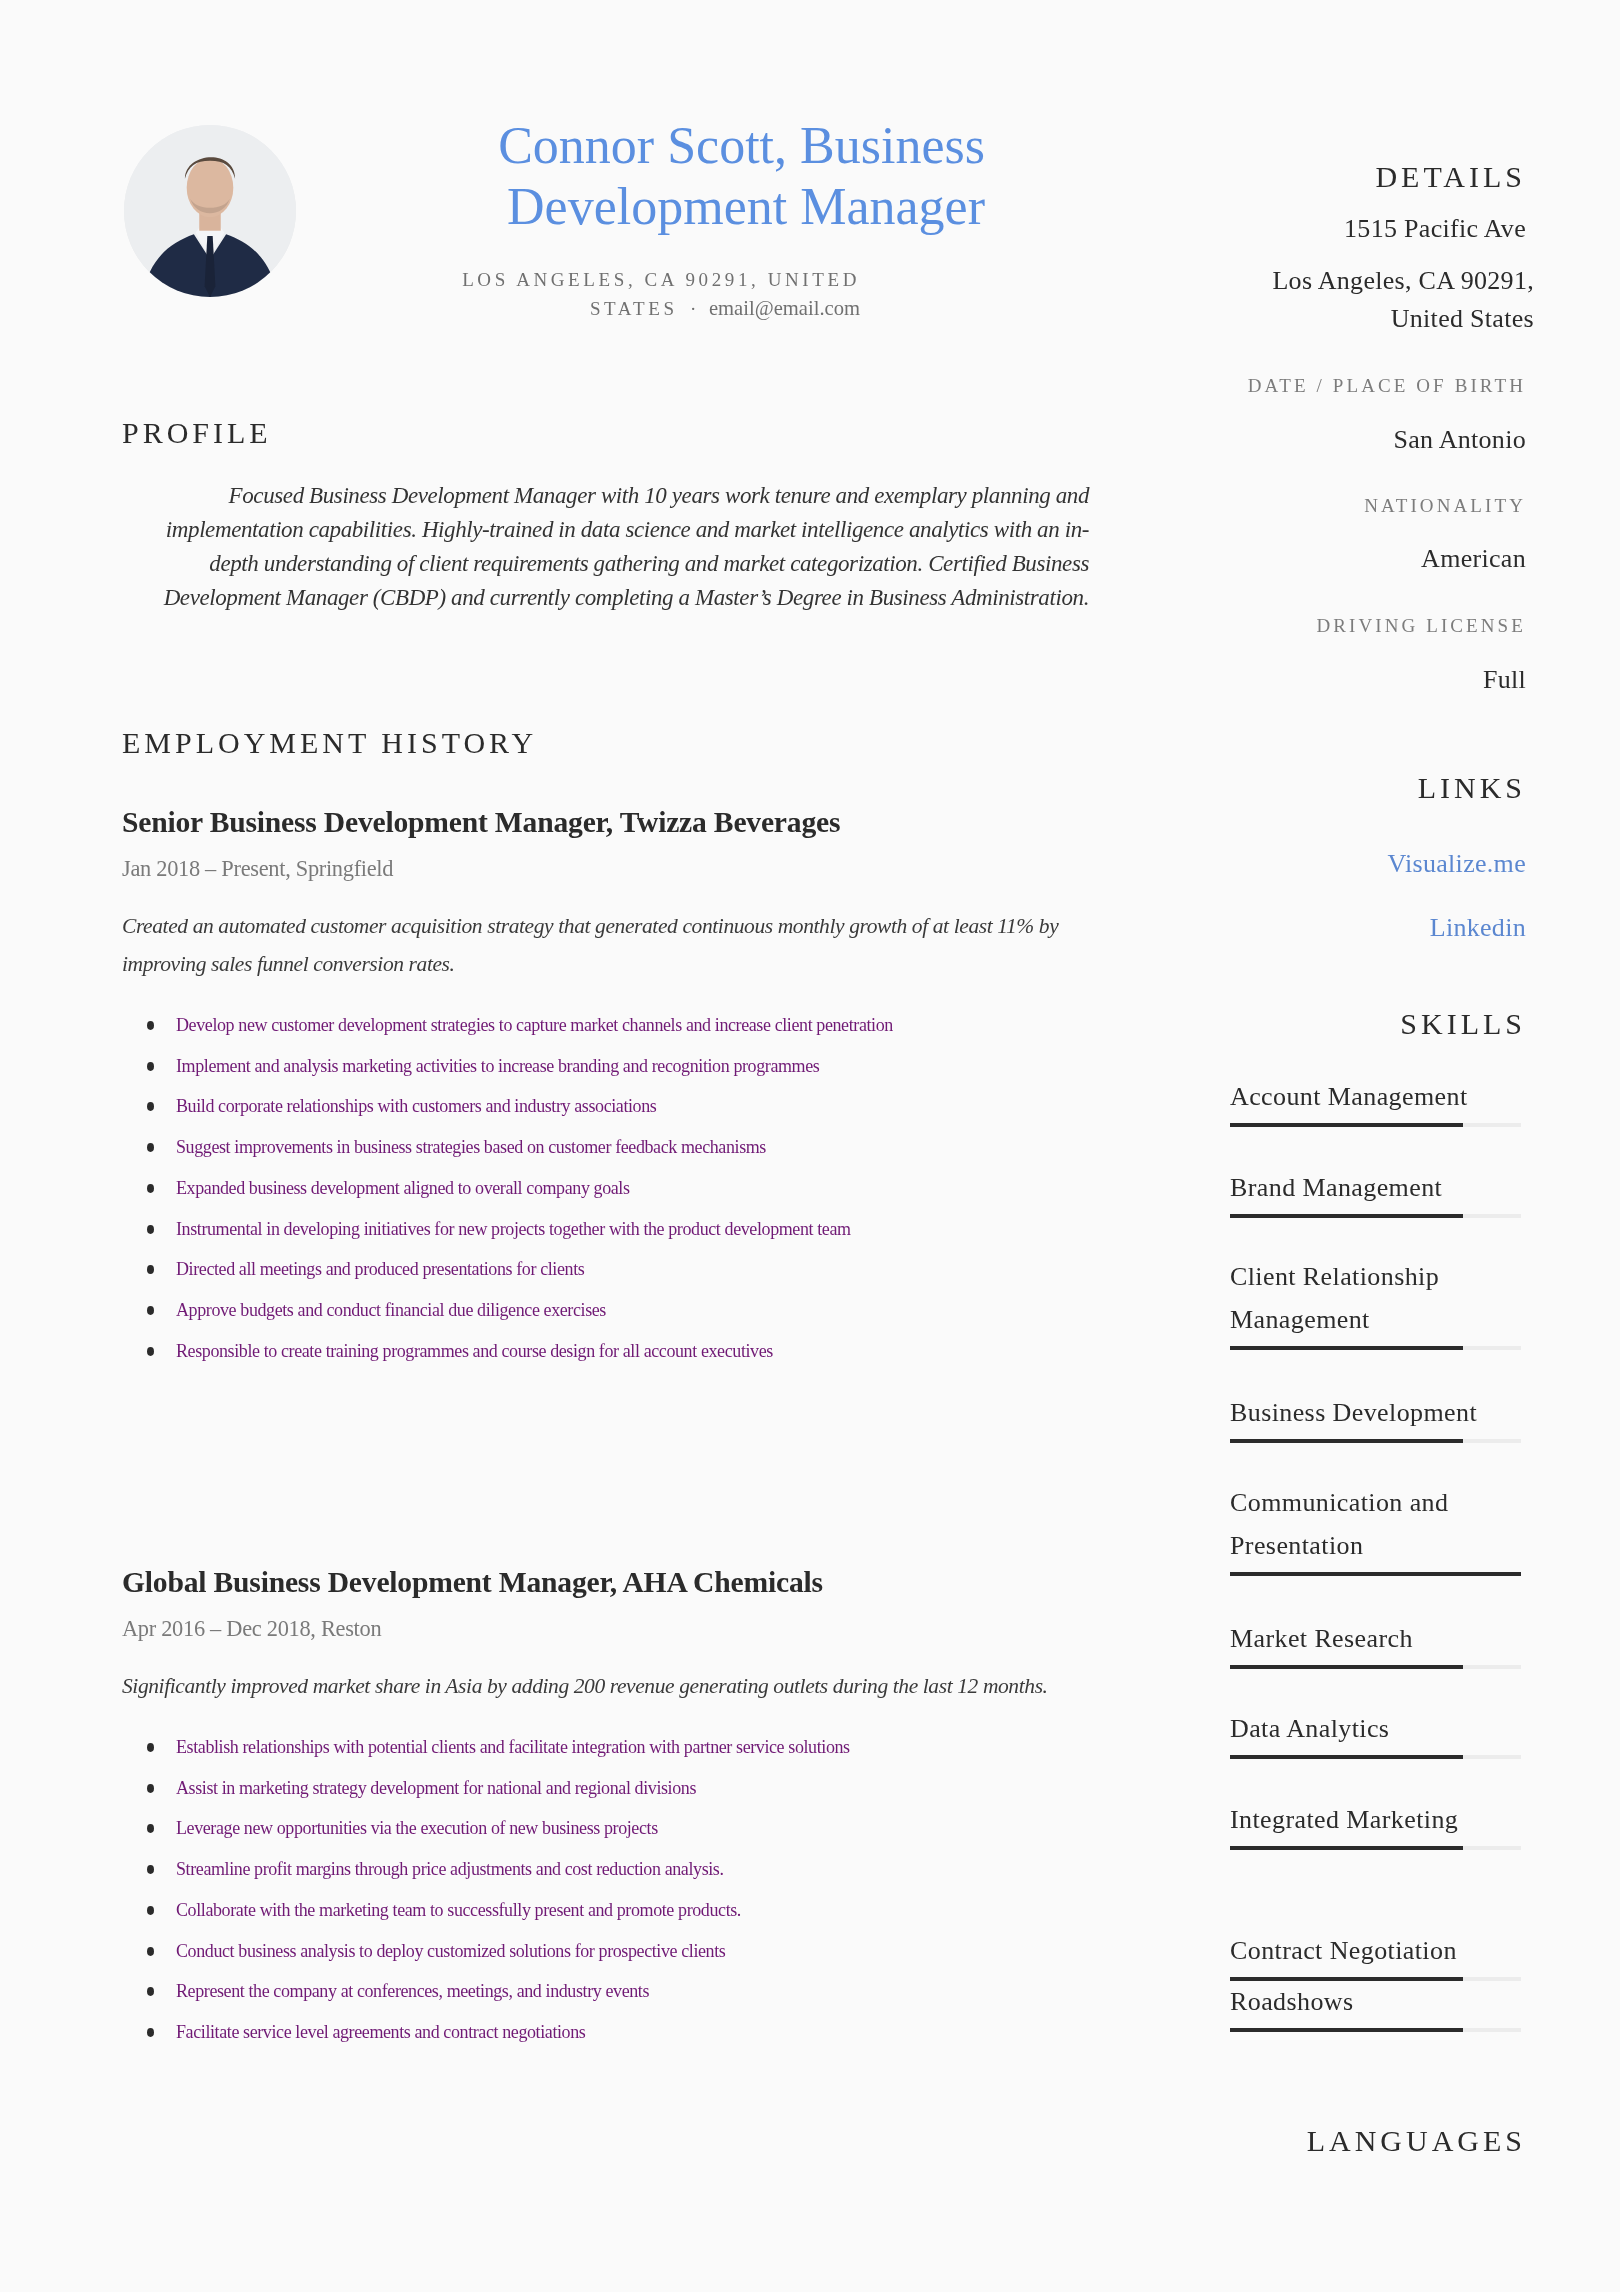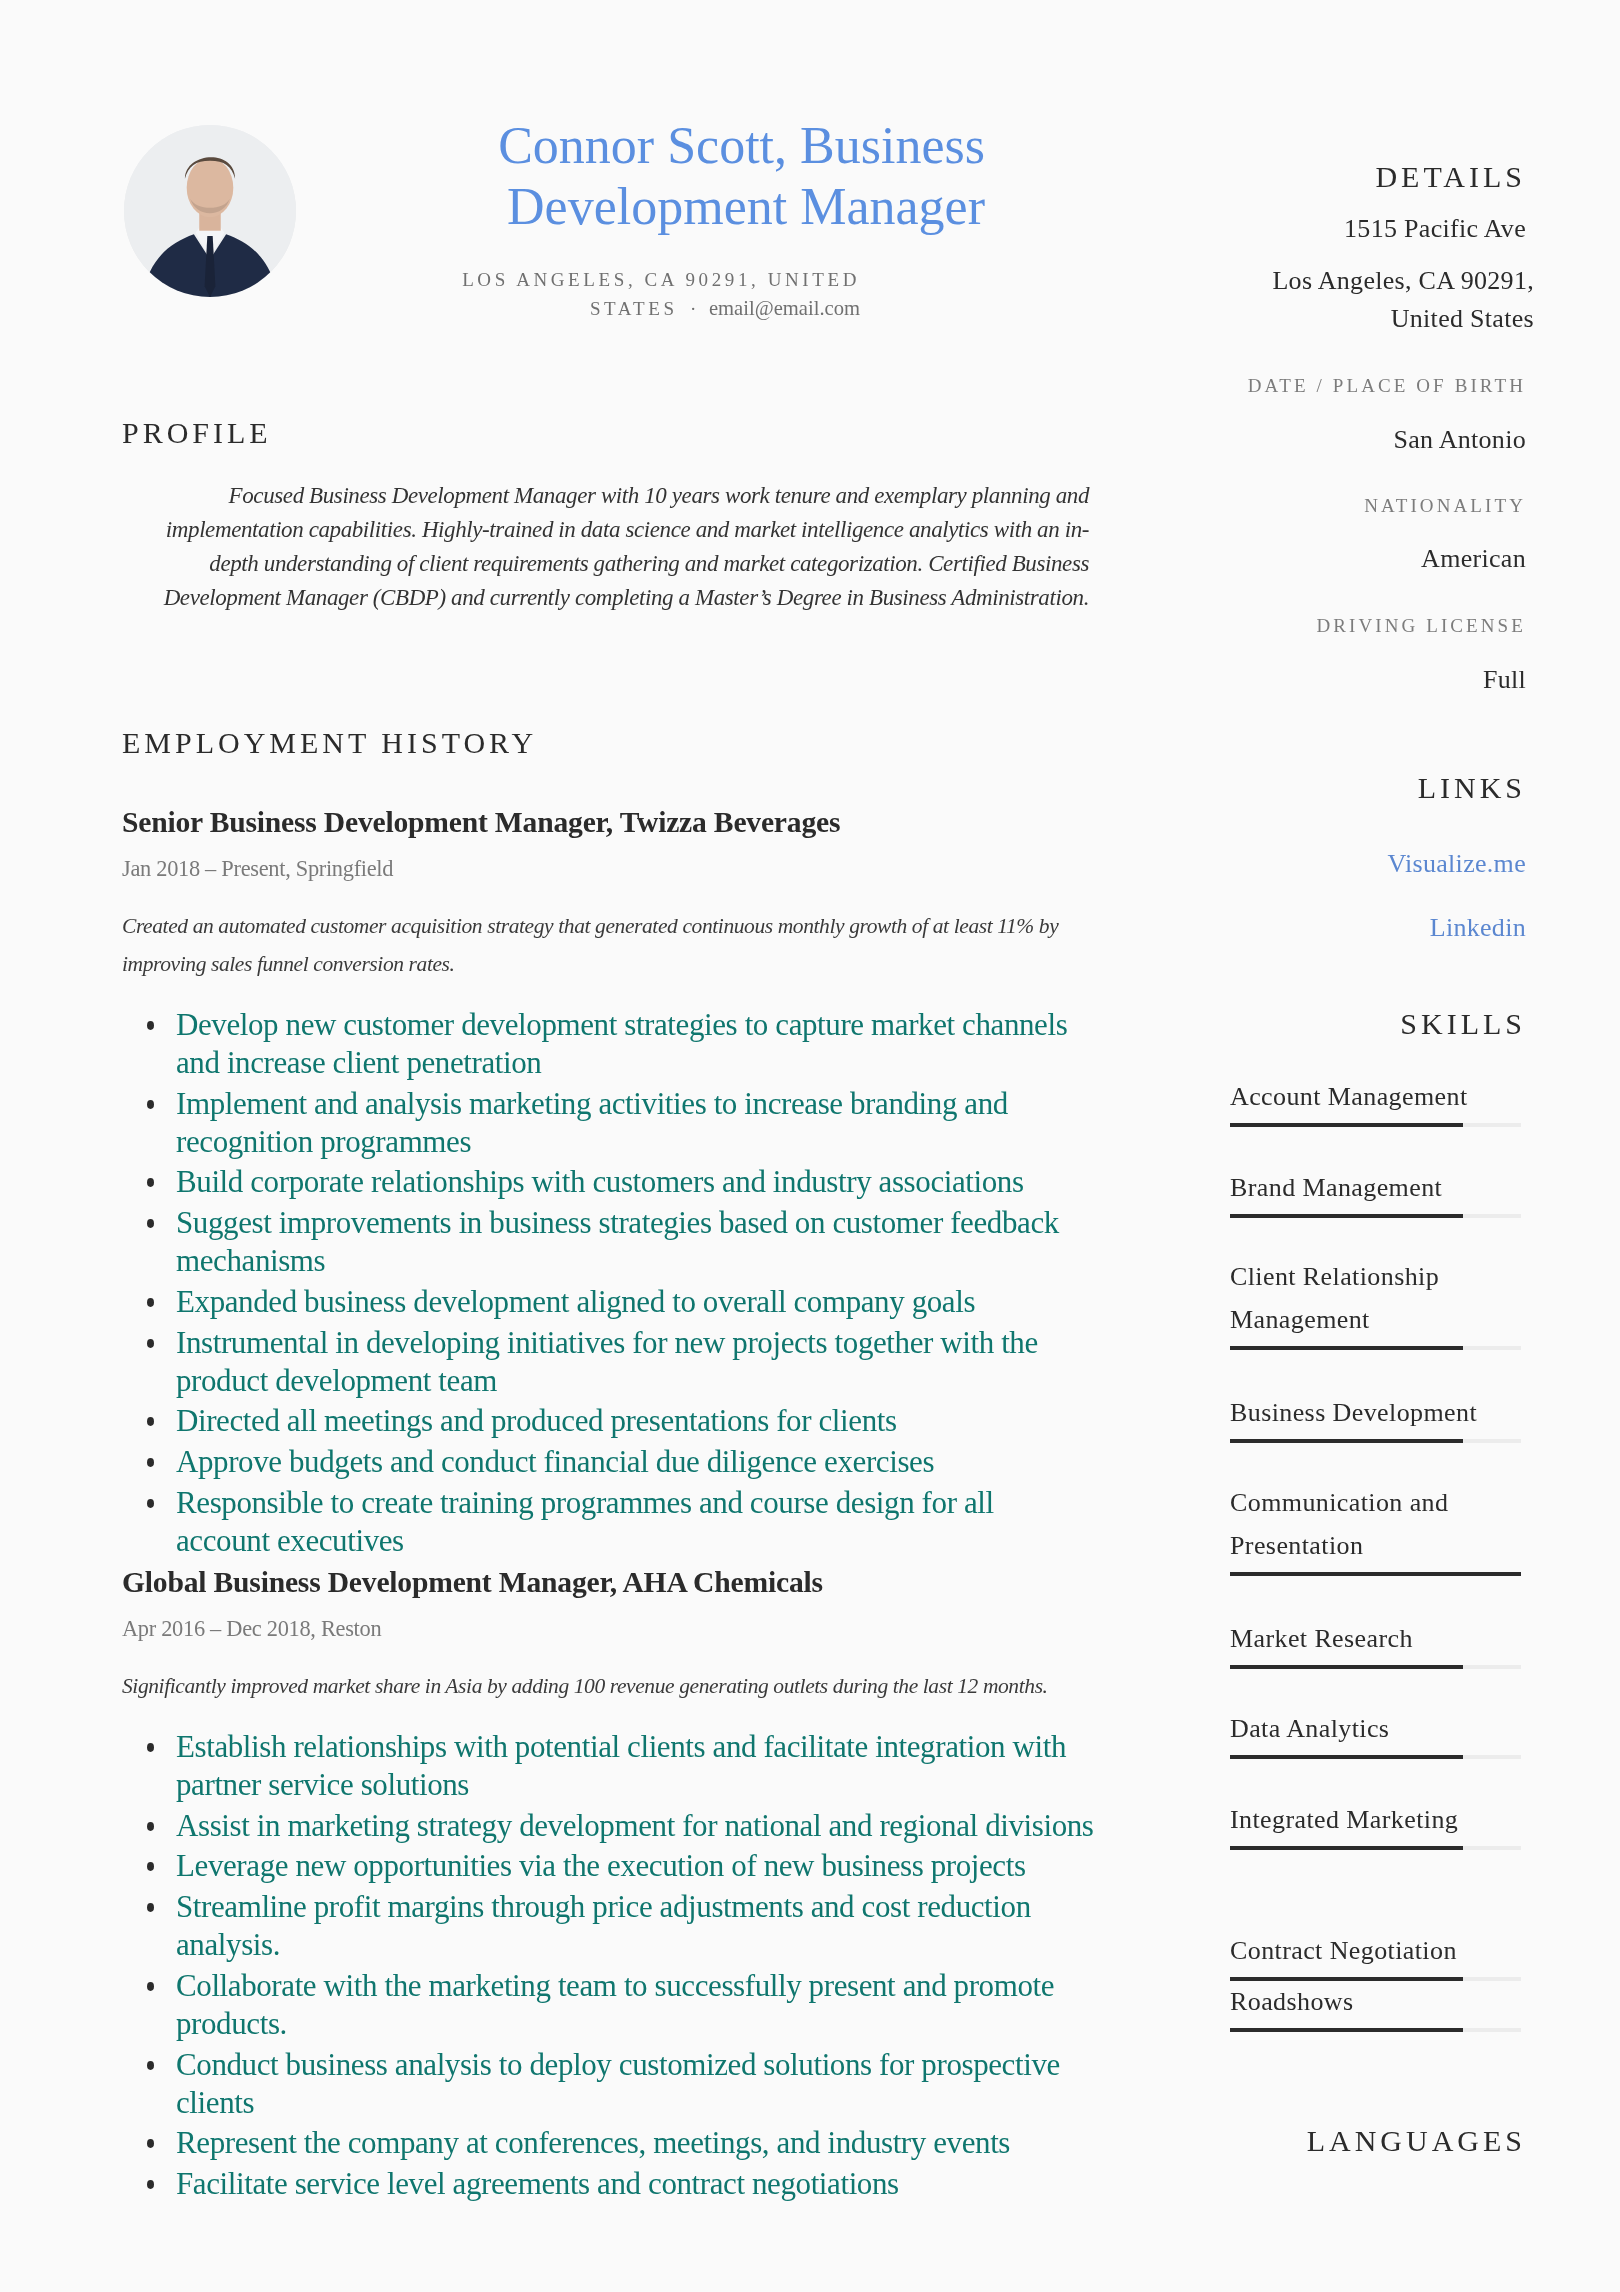--- a/index.html
+++ b/index.html
@@ -58,21 +58,21 @@
   }
   .job-summary {
     font-style: italic; font-size: 21.5px; line-height: 38px; color: #3a3a3a;
     margin-top: 19.7px; letter-spacing: -0.4px;
   }
   .job-bullets {
     list-style: none; margin: 23px 0 0 0; padding: 0;
   }
   .job-bullets li {
     position: relative; padding-left: 54px;
-    font-size: 31px; line-height: 38px; color: #0f766e; margin-bottom: 2.7px;
+    font-size: 18px; line-height: 38px; color: #701a75; margin-bottom: 2.7px;
     letter-spacing: -0.4px;
   }
   .job-bullets li .bullet {
     position: absolute; left: 25px; top: 15px;
     width: 7.2px; height: 9px; border-radius: 50%; background: #2b2b2b;
   }
 
   
   .right { left: 1230px; width: 296px; }
   .details-title { top: 160px; }
@@ -148,21 +148,21 @@
     <li><span class="bullet"></span><span>Instrumental in developing initiatives for new projects together with the product development team</span></li>
     <li><span class="bullet"></span><span>Directed all meetings and produced presentations for clients</span></li>
     <li><span class="bullet"></span><span>Approve budgets and conduct financial due diligence exercises</span></li>
     <li><span class="bullet"></span><span>Responsible to create training programmes and course design for all account executives</span></li>
   </ul>
 </div>
 
 <div class="job job-2">
   <h3 class="job-title">Global Business Development Manager, AHA Chemicals</h3>
   <div class="job-meta">Apr 2016 – Dec 2018, Reston</div>
-  <div class="job-summary">Significantly improved market share in Asia by adding 100 revenue generating outlets during the last 12 months.</div>
+  <div class="job-summary">Significantly improved market share in Asia by adding 200 revenue generating outlets during the last 12 months.</div>
   <ul class="job-bullets">
     <li><span class="bullet"></span><span>Establish relationships with potential clients and facilitate integration with partner service solutions</span></li>
     <li><span class="bullet"></span><span>Assist in marketing strategy development for national and regional divisions</span></li>
     <li><span class="bullet"></span><span>Leverage new opportunities via the execution of new business projects</span></li>
     <li><span class="bullet"></span><span>Streamline profit margins through price adjustments and cost reduction analysis.</span></li>
     <li><span class="bullet"></span><span>Collaborate with the marketing team to successfully present and promote products.</span></li>
     <li><span class="bullet"></span><span>Conduct business analysis to deploy customized solutions for prospective clients</span></li>
     <li><span class="bullet"></span><span>Represent the company at conferences, meetings, and industry events</span></li>
     <li><span class="bullet"></span><span>Facilitate service level agreements and contract negotiations</span></li>
   </ul>

